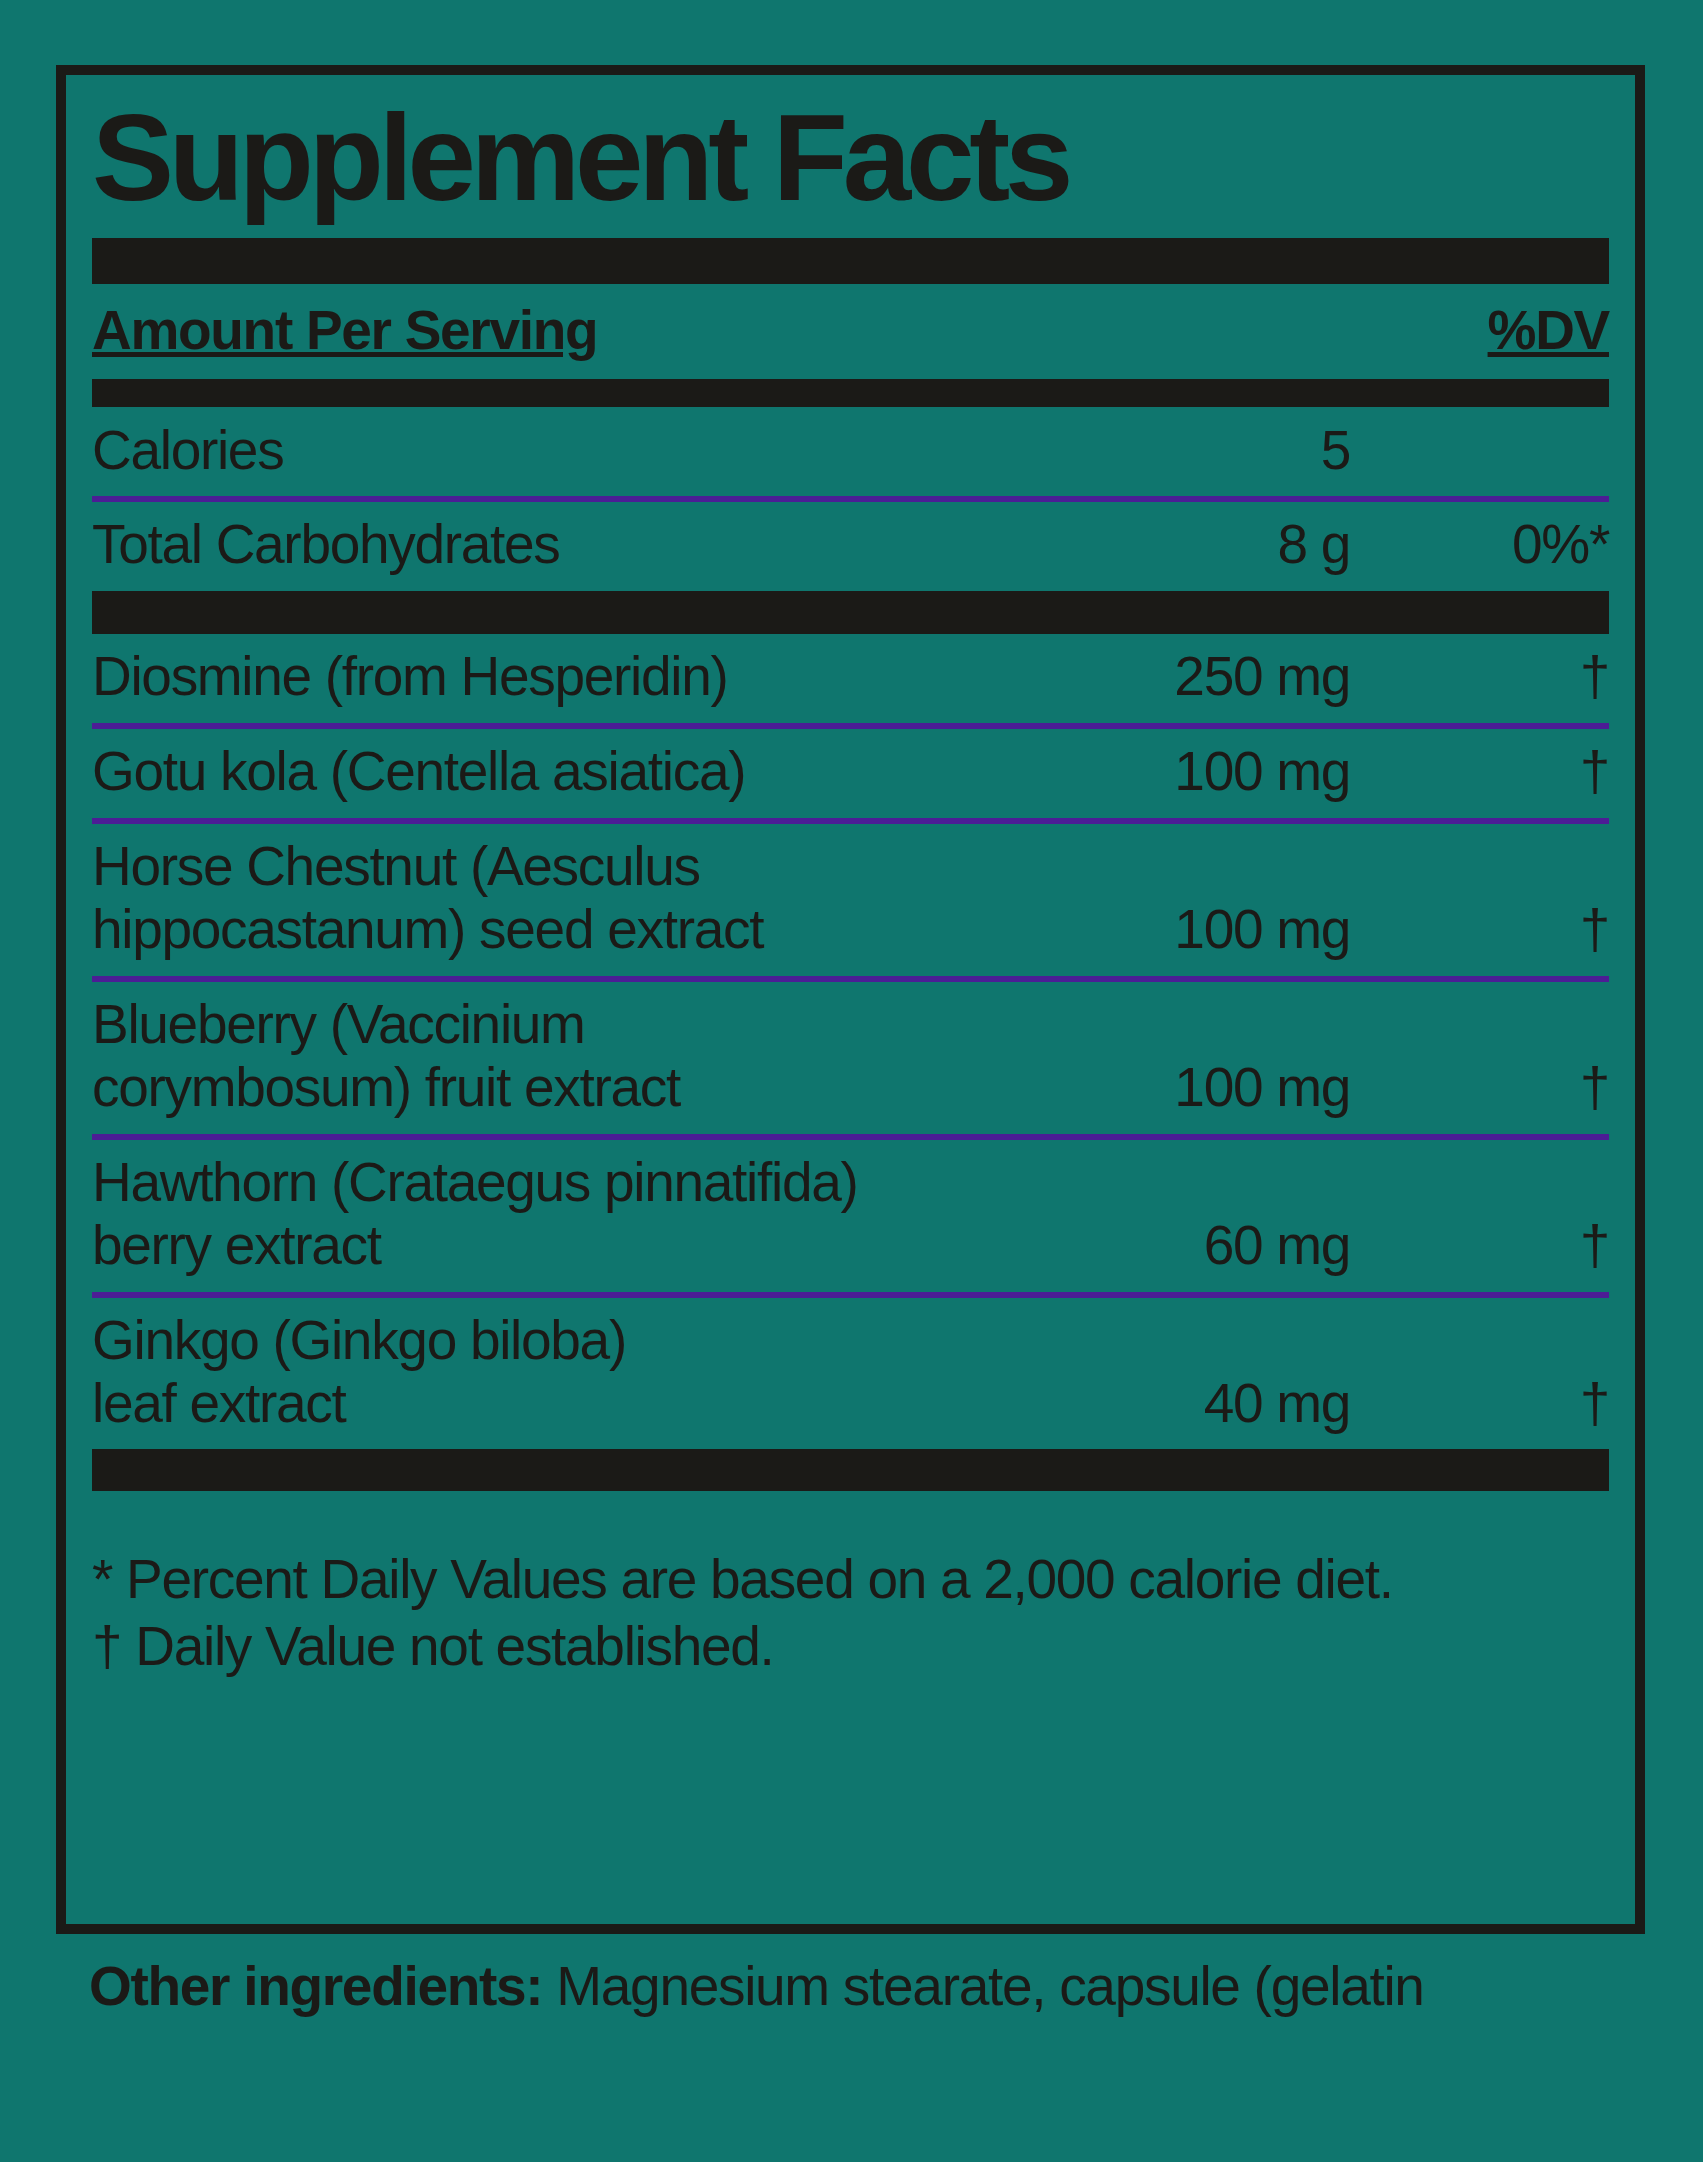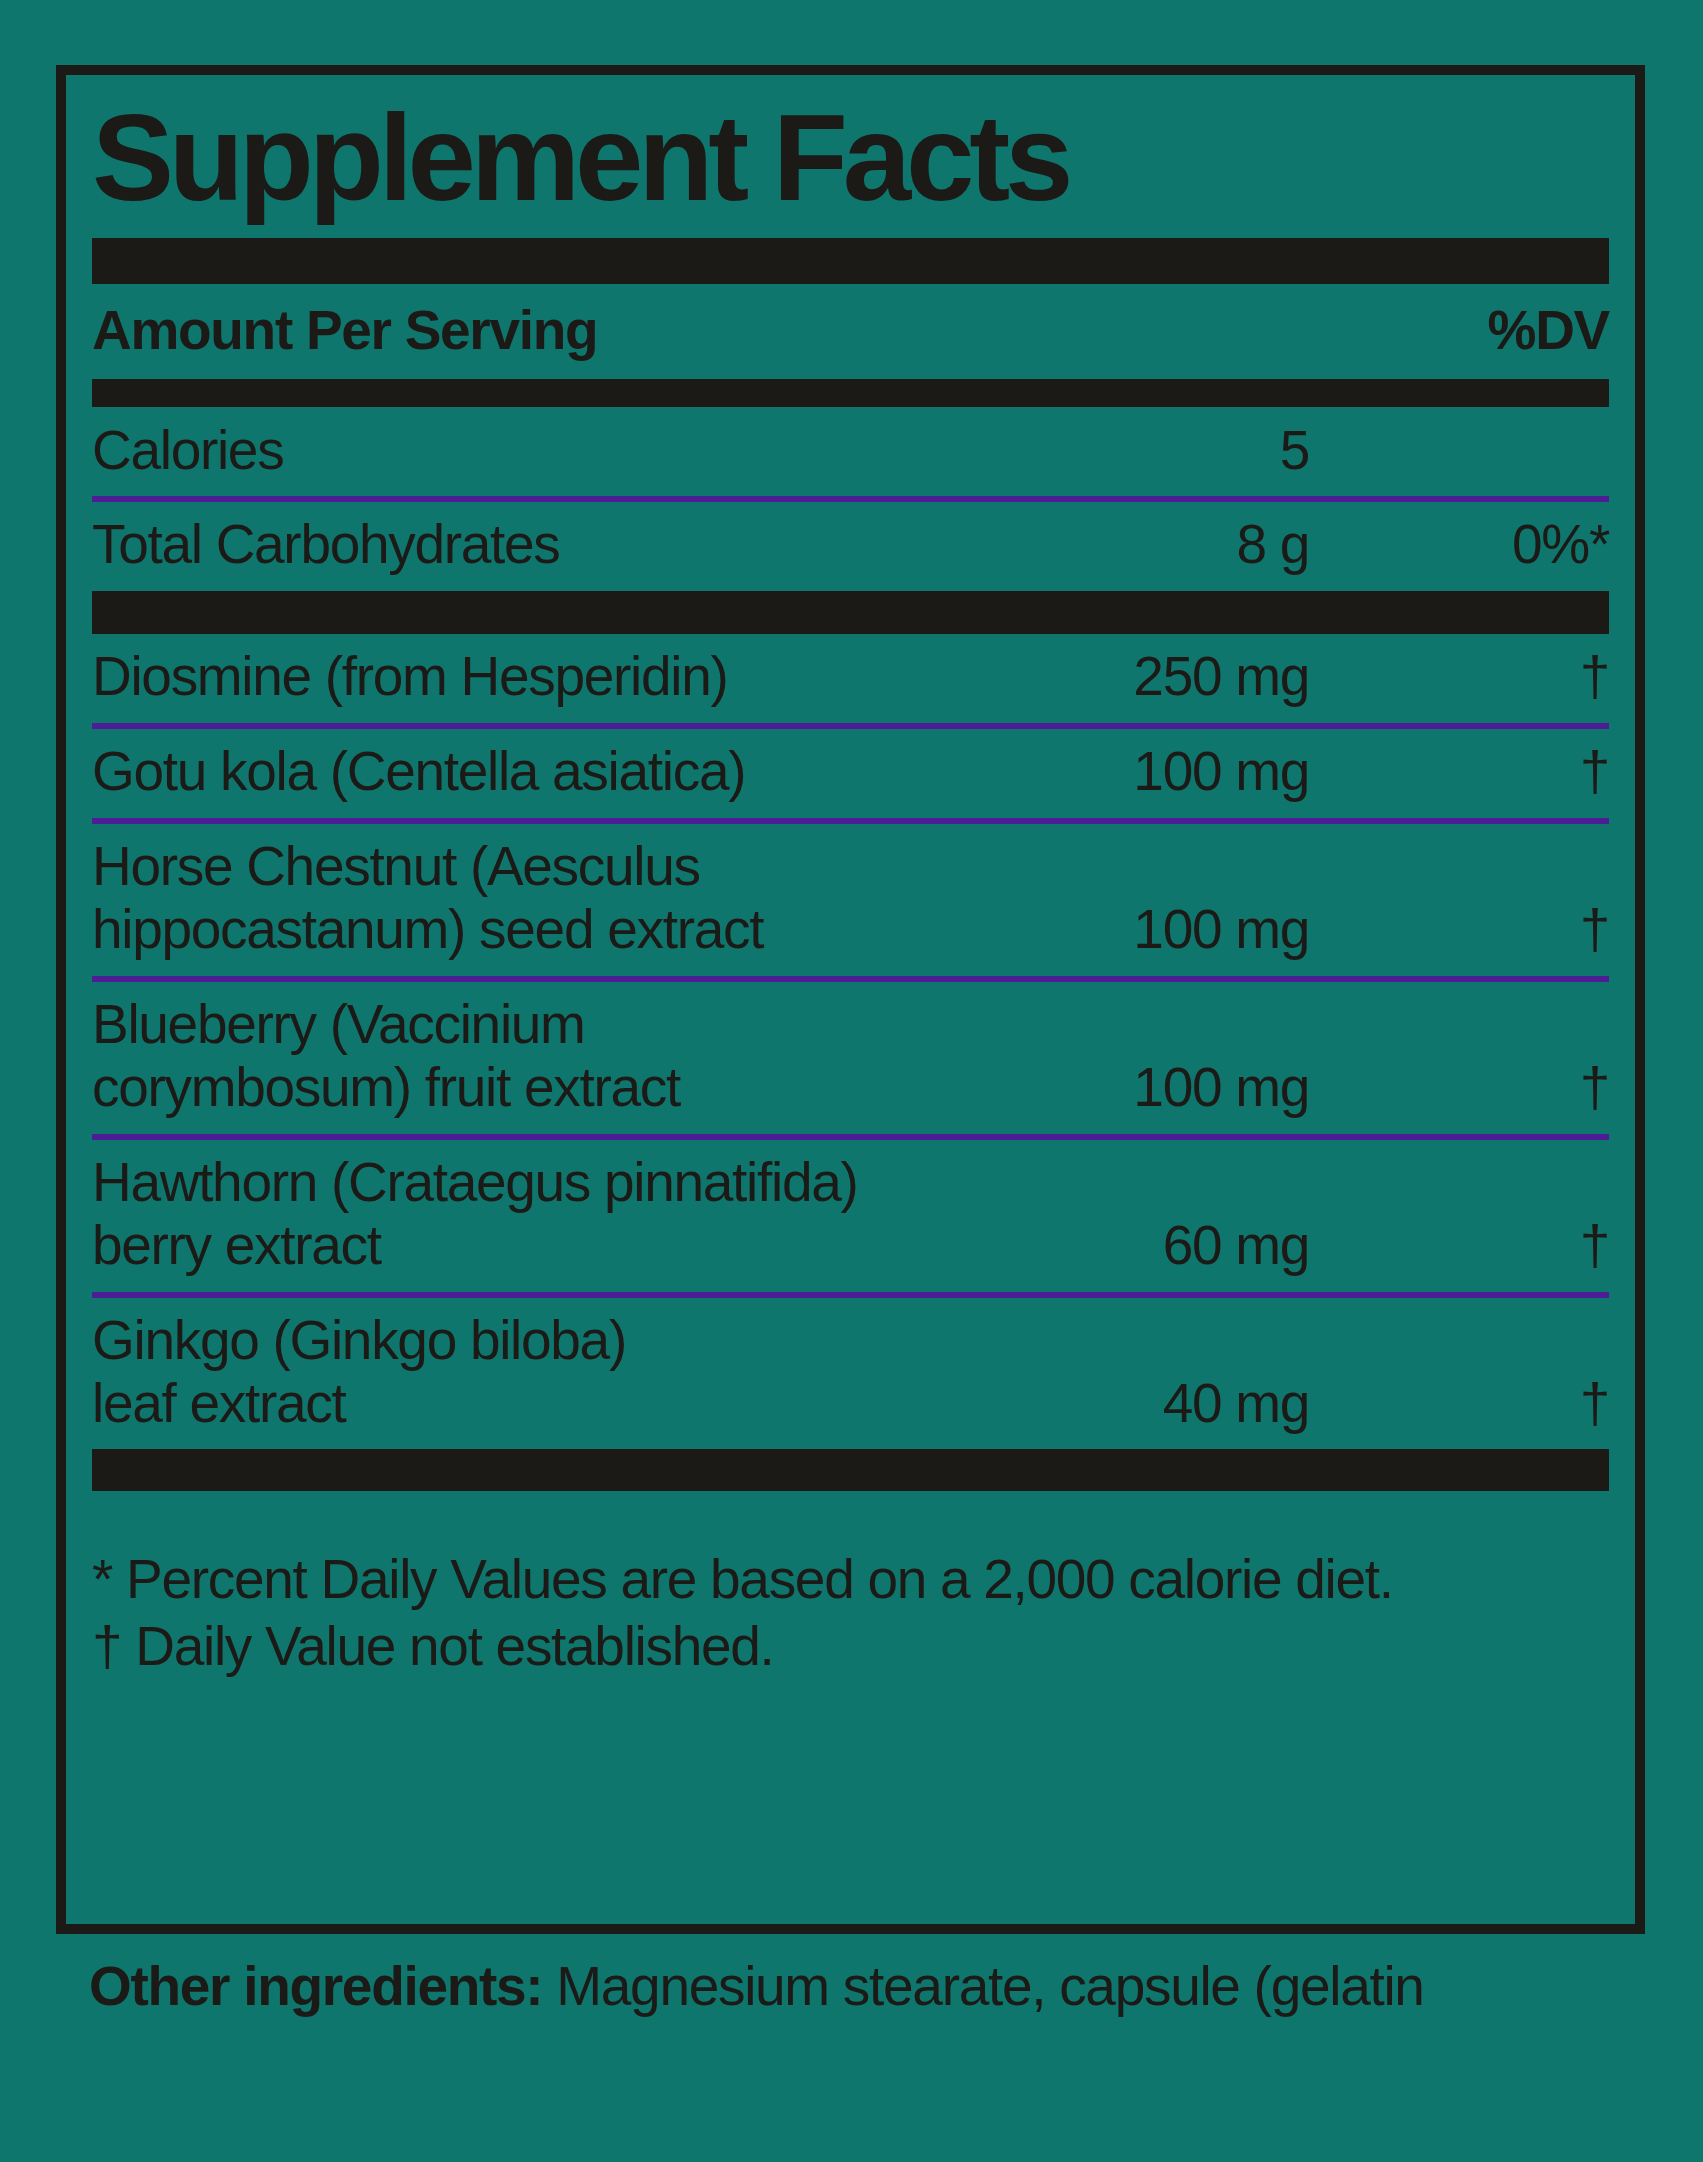--- a/index.html
+++ b/index.html
@@ -43,30 +43,30 @@
   .bar-bottom { height: 42px; }
   .header-row {
     display: flex;
     justify-content: space-between;
     align-items: flex-end;
     font-weight: bold;
     font-size: 55px;
     line-height: 63px;
     letter-spacing: -1.3px;
     padding: 15.6px 0 17.3px 0;
+    text-decoration: underline;
   }
   .rows { }
   .row {
     display: flex;
     align-items: flex-end;
     font-size: 55px;
     line-height: 63px;
     letter-spacing: -1.3px;
     padding: 11.2px 0 14.7px 0;
-    gap: 41px;
   }
   .row + .row { border-top: 6px solid #4c1d95; }
   .row .name { flex: 1 1 auto; }
   .row .amt { flex: 0 0 285px; text-align: right; white-space: nowrap; }
   .row .dv  { flex: 0 0 259px; text-align: right; white-space: nowrap; }
   .footnotes {
     font-size: 55px;
     line-height: 67px;
     letter-spacing: -1.3px;
     padding-top: 40px;

